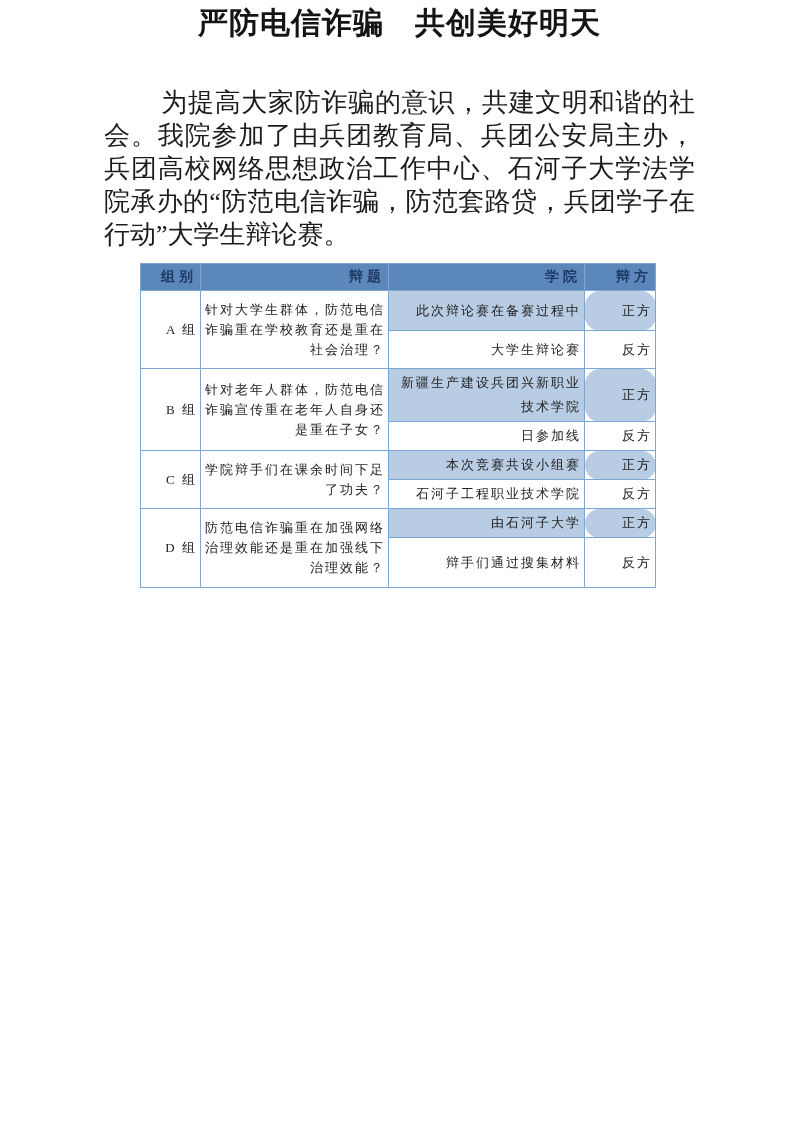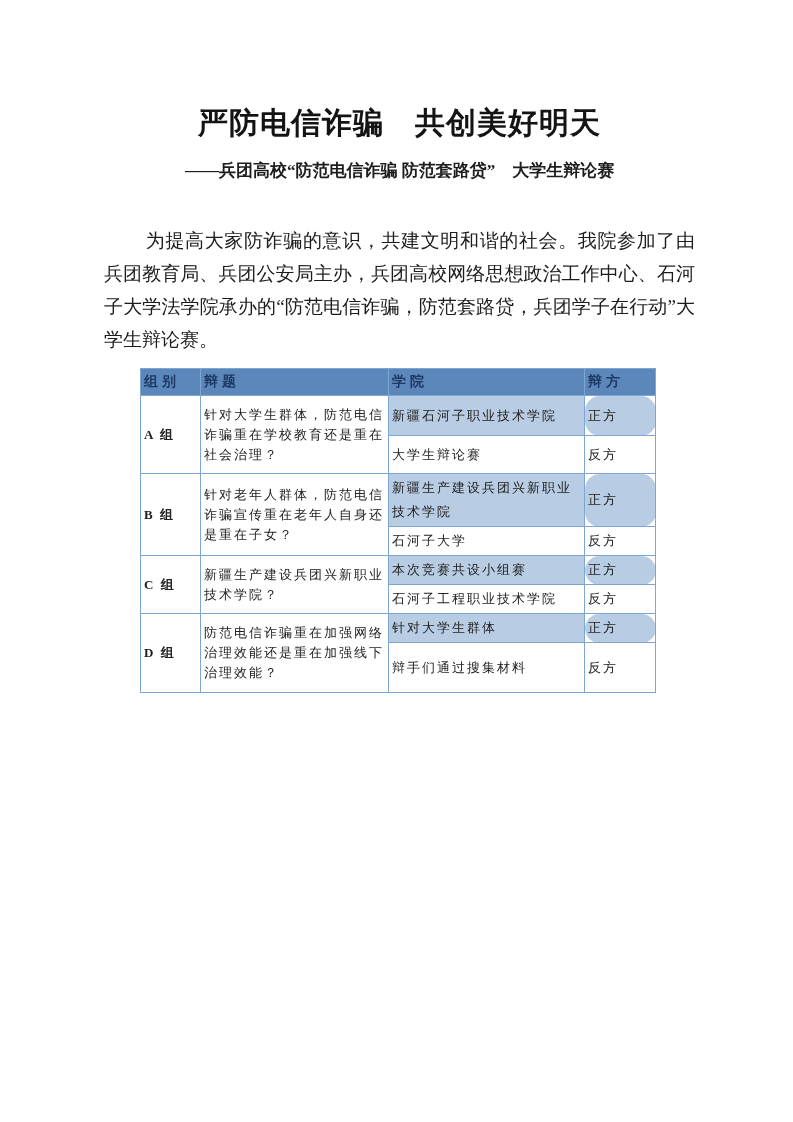--- a/index.html
+++ b/index.html
@@ -21,72 +21,71 @@
     width:793px;height:1122px;
     background:#ffffff;
     overflow:hidden;
   }
   .content{
     width:591px;
     margin-left:104px;
   }
   .title{
     margin:0;
-    padding-top:100px;
     font-size:30px;
     font-weight:bold;
     text-align:center;
     letter-spacing:1px;
     line-height:46px;
     color:#141414;
   }
   .subtitle{
     margin:12px 0 0 0;
     font-size:17px;
     font-weight:bold;
     text-align:center;
     line-height:26px;
     color:#1d1d1d;
   }
   .body-para{
     margin:0;
-    font-size:19px;
+    font-size:26px;
     line-height:33px;
     text-indent:2.2em;
     text-align:justify;
     color:var(--body-text);
   }
   .body-para.first{
     margin-top:40px;
   }
   .debate-table{
     border-collapse:collapse;
     table-layout:fixed;
     width:515px;
     margin:12px 0 28px 36px;
     background:#ffffff;
   }
   .debate-table td,.debate-table th{
     border:1px solid var(--table-border);
-    text-align:left;
+    text-align:right;
     vertical-align:middle;
     padding:2px 3px;
     font-size:13px;
     color:#222222;
   }
   .debate-table th{
     background:var(--header-bg);
     color:var(--header-text);
     font-weight:bold;
     font-size:14px;
     letter-spacing:4px;
     height:27px;
   }
   .group-cell{
-    font-weight:bold;
+    font-weight:normal;
     font-size:14px;
     letter-spacing:2px;
   }
   .question-cell{
     letter-spacing:2px;
     line-height:20px;
   }
   .school-cell{
     letter-spacing:2px;
     line-height:24px;
@@ -104,21 +103,20 @@
   tr.h27{height:27px;}
   tr.h26{height:26px;margin-top:20px;}
 </style>
 </head>
 <body>
 
 <div class="page">
   <div class="content">
 
     <h1 class="title">严防电信诈骗　共创美好明天</h1>
-    <h2 class="subtitle">——兵团高校“防范电信诈骗 防范套路贷”　大学生辩论赛</h2>
 
     <p class="body-para first">为提高大家防诈骗的意识，共建文明和谐的社会。我院参加了由兵团教育局、兵团公安局主办，兵团高校网络思想政治工作中心、石河子大学法学院承办的“防范电信诈骗，防范套路贷，兵团学子在行动”大学生辩论赛。</p>
 
     <table class="debate-table">
       <colgroup>
         <col style="width:60px">
         <col style="width:188px">
         <col style="width:196px">
         <col style="width:71px">
       </colgroup>
@@ -128,54 +126,54 @@
           <th>辩题</th>
           <th>学院</th>
           <th>辩方</th>
         </tr>
       </thead>
       <tbody>
 
         <tr class="h40">
           <td class="group-cell" rowspan="2">A 组</td>
           <td class="question-cell" rowspan="2">针对大学生群体，防范电信诈骗重在学校教育还是重在社会治理？</td>
-          <td class="school-cell shaded">新疆石河子职业技术学院</td>
+          <td class="school-cell shaded">此次辩论赛在备赛过程中</td>
           <td class="side-cell shaded">正方</td>
         </tr>
         <tr class="h38">
           <td class="school-cell">大学生辩论赛</td>
           <td class="side-cell">反方</td>
         </tr>
 
         <tr class="h50">
           <td class="group-cell" rowspan="2">B 组</td>
           <td class="question-cell" rowspan="2">针对老年人群体，防范电信诈骗宣传重在老年人自身还是重在子女？</td>
           <td class="school-cell shaded">新疆生产建设兵团兴新职业技术学院</td>
           <td class="side-cell shaded">正方</td>
         </tr>
         <tr class="h27">
-          <td class="school-cell">石河子大学</td>
+          <td class="school-cell">日参加线</td>
           <td class="side-cell">反方</td>
         </tr>
 
         <tr class="h27">
           <td class="group-cell" rowspan="2">C 组</td>
-          <td class="question-cell" rowspan="2">新疆生产建设兵团兴新职业技术学院？</td>
+          <td class="question-cell" rowspan="2">学院辩手们在课余时间下足了功夫？</td>
           <td class="school-cell shaded">本次竞赛共设小组赛</td>
           <td class="side-cell shaded">正方</td>
         </tr>
         <tr class="h26">
           <td class="school-cell">石河子工程职业技术学院</td>
           <td class="side-cell">反方</td>
         </tr>
 
         <tr class="h27">
           <td class="group-cell" rowspan="2">D 组</td>
           <td class="question-cell" rowspan="2">防范电信诈骗重在加强网络治理效能还是重在加强线下治理效能？</td>
-          <td class="school-cell shaded">针对大学生群体</td>
+          <td class="school-cell shaded">由石河子大学</td>
           <td class="side-cell shaded">正方</td>
         </tr>
         <tr class="h50">
           <td class="school-cell">辩手们通过搜集材料</td>
           <td class="side-cell">反方</td>
         </tr>
       </tbody>
     </table>
 
 

